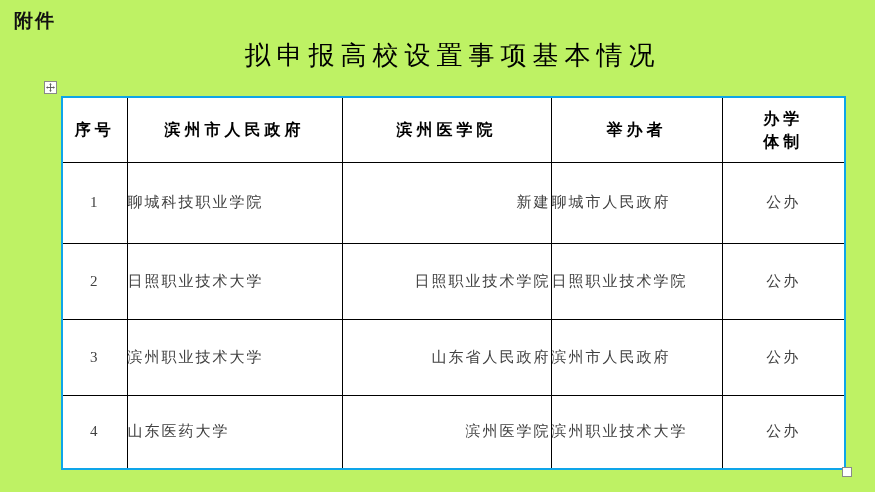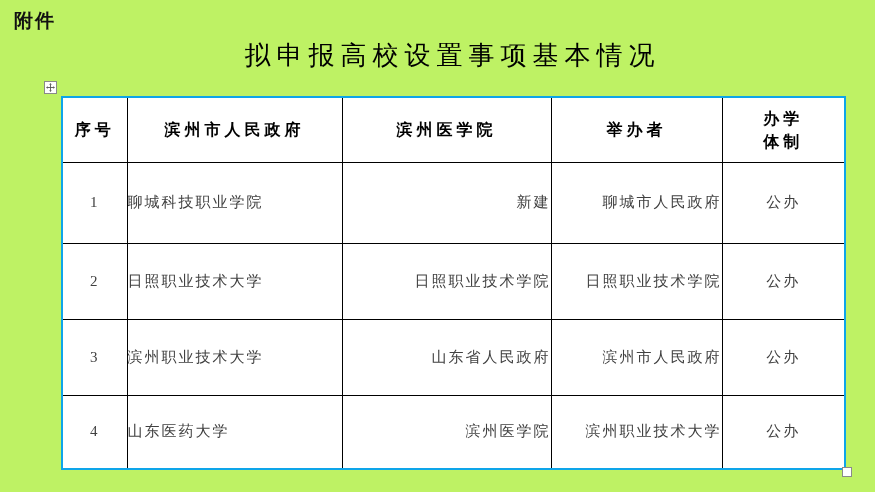--- a/index.html
+++ b/index.html
@@ -47,21 +47,21 @@
     font-size:15px;color:#404040;
     letter-spacing:2px;line-height:1.4;
   }
   .col-no{width:65px;} .col-name{width:215px;} .col-basis{width:209px;}
   .col-org{width:171px;} .col-sys{width:123px;}
   tr.hdr{height:65px;}
   tr.r0{height:81px;} tr.r1{height:76px;} tr.r2{height:76px;} tr.r3{height:74px;}
   td.c-no{text-align:center;}
   td.c-name{text-align:left;padding-left:4px;margin-top:36px;}
   td.c-basis{text-align:right;padding-left:6px;}
-  td.c-org{text-align:right;}
+  td.c-org{text-align:left;}
   td.c-sys{text-align:center;}
   .wrap-2line{display:inline-block;width:46px;}
   
   .move-handle{
     position:absolute;left:44px;top:81px;
     width:13px;height:13px;box-sizing:border-box;
     border:1px solid #8a8a8a;background:#fff;
     display:flex;align-items:center;justify-content:center;
     cursor:move;z-index:3;
   }

